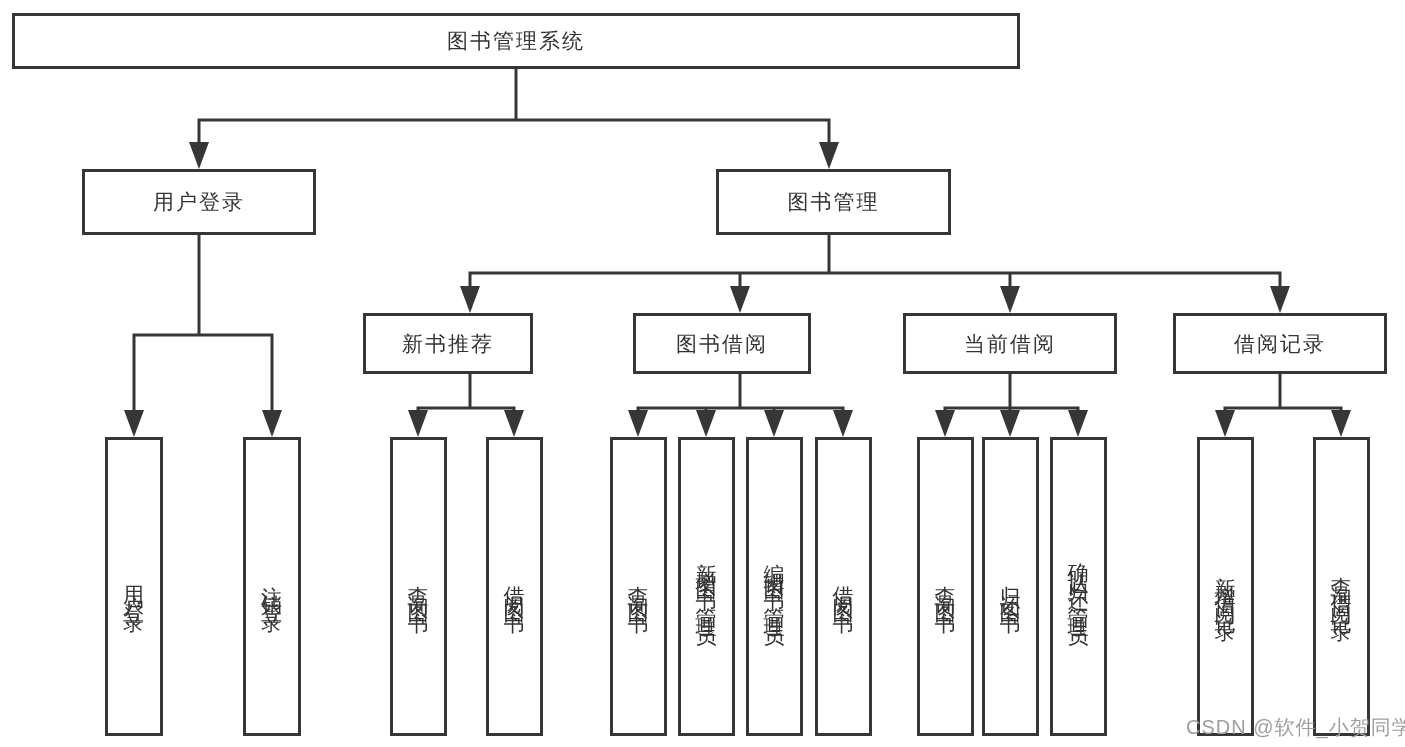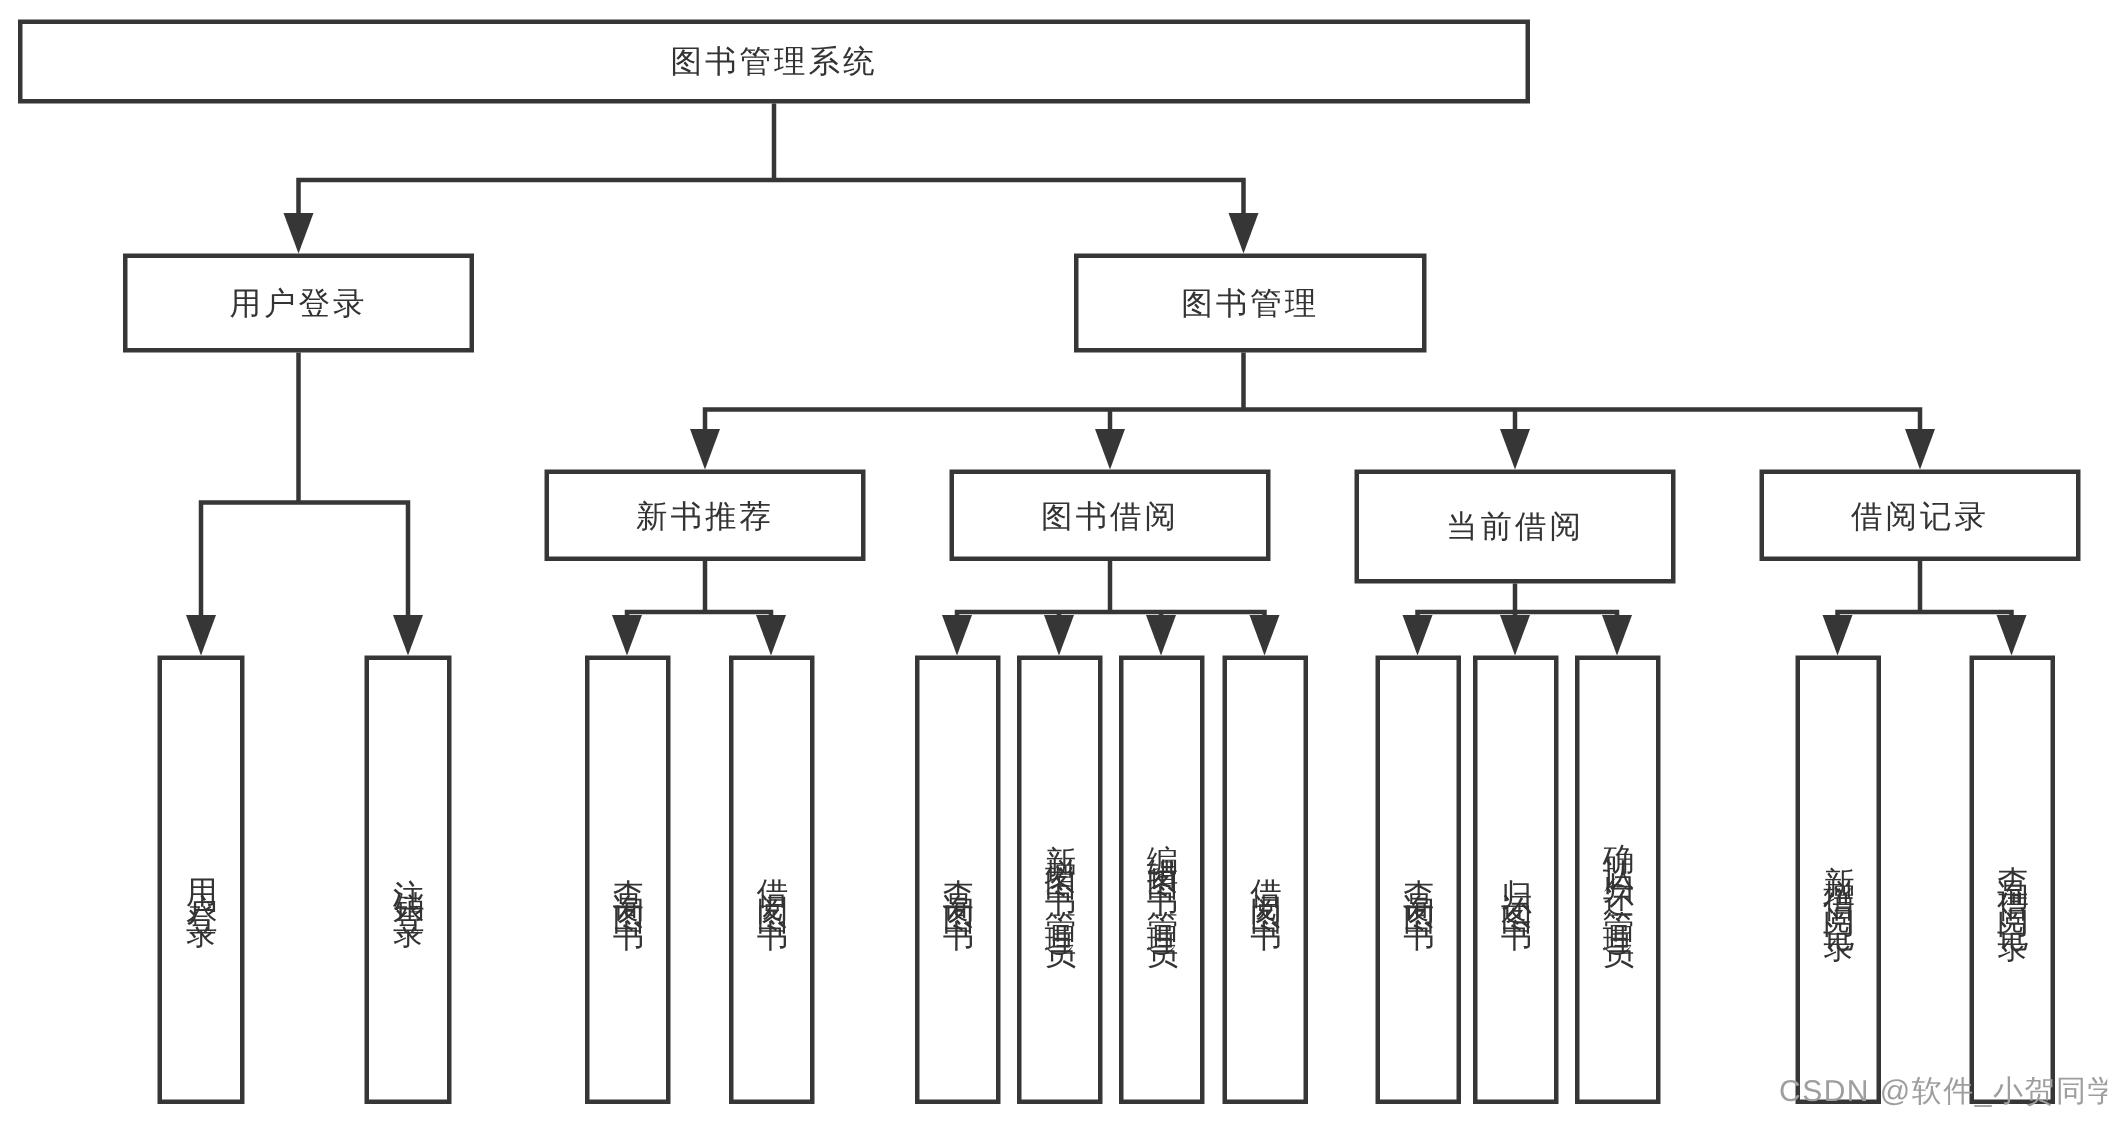--- a/index.html
+++ b/index.html
@@ -110,23 +110,23 @@
       <polygon points="1215,410 1235,410 1225,437"></polygon>
       <polygon points="1331,410 1351,410 1341,437"></polygon>
     </g>
   </svg>
 
   <div class="hbox" style="left:12px; top:13px; width:1008px; height:56px;">图书管理系统</div>
 
   <div class="hbox" style="left:82px; top:169px; width:234px; height:66px;">用户登录</div>
   <div class="hbox" style="left:716px; top:169px; width:235px; height:66px;">图书管理</div>
 
-  <div class="hbox" style="left:363px; top:313px; width:214px; height:61px;">新书推荐</div>
-  <div class="hbox" style="left:633px; top:313px; width:214px; height:61px;">图书借阅</div>
-  <div class="hbox" style="left:903px; top:313px; width:214px; height:76px;">当前借阅</div>
+  <div class="hbox" style="left:363px; top:313px; width:170px; height:61px;">新书推荐</div>
+  <div class="hbox" style="left:633px; top:313px; width:178px; height:61px;">图书借阅</div>
+  <div class="hbox" style="left:903px; top:313px; width:214px; height:61px;">当前借阅</div>
   <div class="hbox" style="left:1173px; top:313px; width:214px; height:61px;">借阅记录</div>
 
   <div class="vbox" style="left:105px; top:437px; width:58px; height:299px;">
     <span>用户登录</span>
   </div>
   <div class="vbox" style="left:243px; top:437px; width:58px; height:299px;">
     <span>注销登录</span>
   </div>
 
   <div class="vbox" style="left:390px; top:437px; width:57px; height:299px;">

